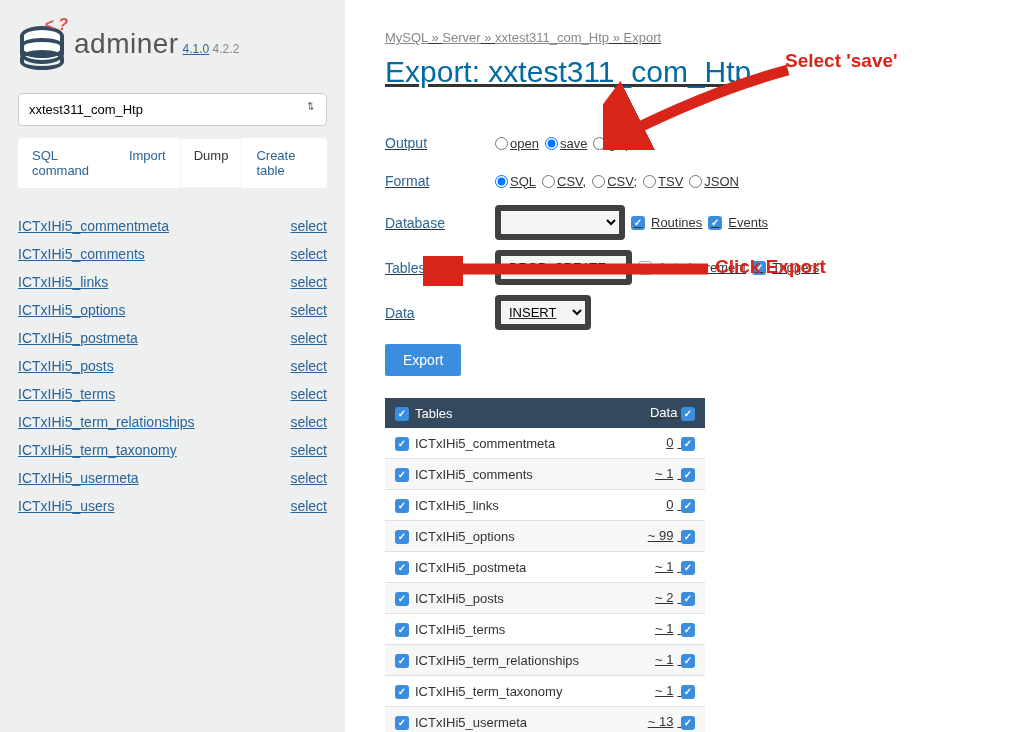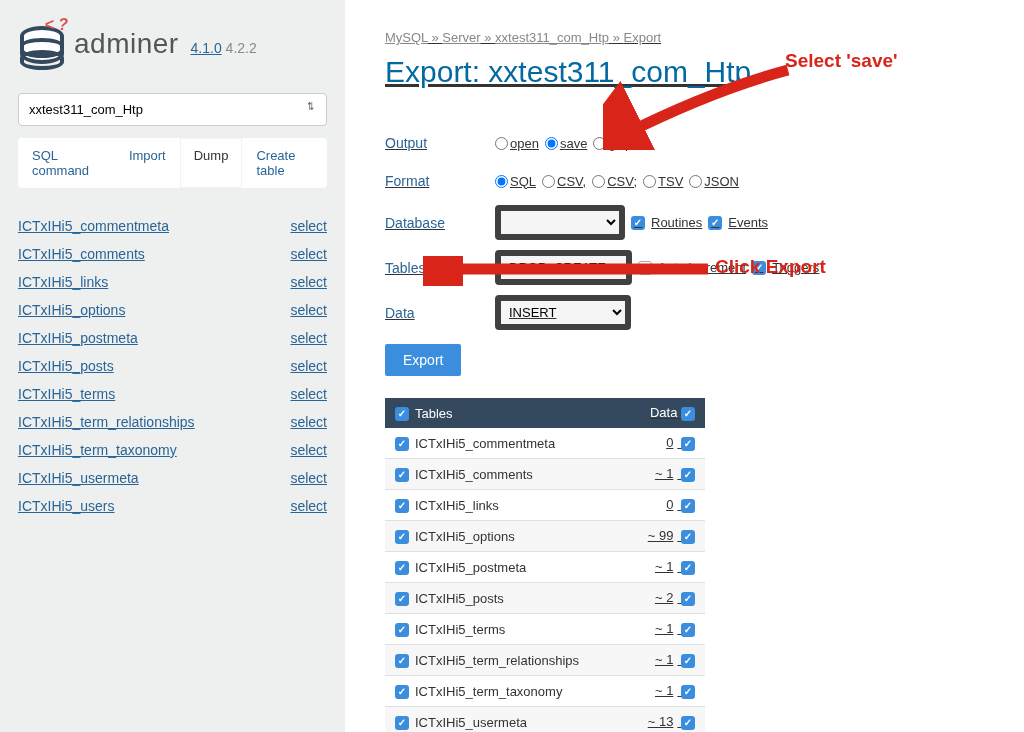--- a/index.html
+++ b/index.html
@@ -9,21 +9,21 @@
 .main { flex: 1; padding: 30px 14px 30px 40px; position: relative; text-decoration: underline; }
 
 .logo-row { display: flex; align-items: center; margin-bottom: 25px; }
 .logo-icon { width: 48px; height: 48px; position: relative; margin-right: 8px; }
 .logo-cyl { position:absolute; left:2px; width:44px; height:38px; border:4px solid #34495e; border-radius: 22px/10px; top:6px; background:#fff;}
 .logo-cyl::before, .logo-cyl::after { content:""; position:absolute; left:-4px; right:-4px; height:12px; border:4px solid #34495e; border-radius:22px/8px; }
 .logo-cyl::before { top:8px; }
 .logo-cyl::after { top:20px; }
 .logo-q { position:absolute; top:-4px; right:-2px; font-weight:bold; color:#d9534f; font-size:16px; font-style:italic;}
 .logo-title { font-size: 28px; font-weight: 300; color: #555; letter-spacing: 0.5px; }
-.logo-ver { font-size: 14px; margin-left: 8px; }
+.logo-ver { font-size: 12px; }
 .ver-link { color: #2a6496; text-decoration: underline; }
 .ver-mute { color: #888; }
 
 .db-select { width: 100%; background:#fff; border:1px solid #ccc; border-radius:4px; padding: 8px 10px; font-size:13px; margin-bottom: 12px; appearance: none; position:relative; }
 .db-select-wrap { position:relative; }
 .db-select-wrap::after { content:"⇅"; position:absolute; right:12px; top:7px; font-size:11px; color:#555; pointer-events:none; transform:scaleX(0.7);}
 
 .nav-tabs { display:flex; background:#fff; border-radius:4px; margin-bottom: 30px; }
 .nav-tab { padding: 10px 14px; font-size: 13px; color:#2a6496; cursor:pointer; }
 .nav-tab.active { color:#333; background:#fff; box-shadow: 0 0 0 1px rgba(0,0,0,0.05) inset; }
@@ -185,21 +185,21 @@
         <select class="sel-box"><option>DROP+CREATE</option></select>
         <span class="chk-empty"></span>
           <span>Auto Increment</span>
         <span class="chk-blue"></span>
           <span>Triggers</span>
       </div>
     </div>
     <div class="form-row">
       <div class="form-label">Data</div>
       <div class="form-ctrl">
-        <select class="sel-box" style="width:136px"><option>INSERT</option></select>
+        <select class="sel-box" style="width:96px"><option>INSERT</option></select>
       </div>
     </div>
 
     <button class="btn-export">Export</button>
 
     <table class="datatable">
       <thead>
         <tr>
           <th><span class="th-chk">
                 <span class="chk-blue"></span> 

